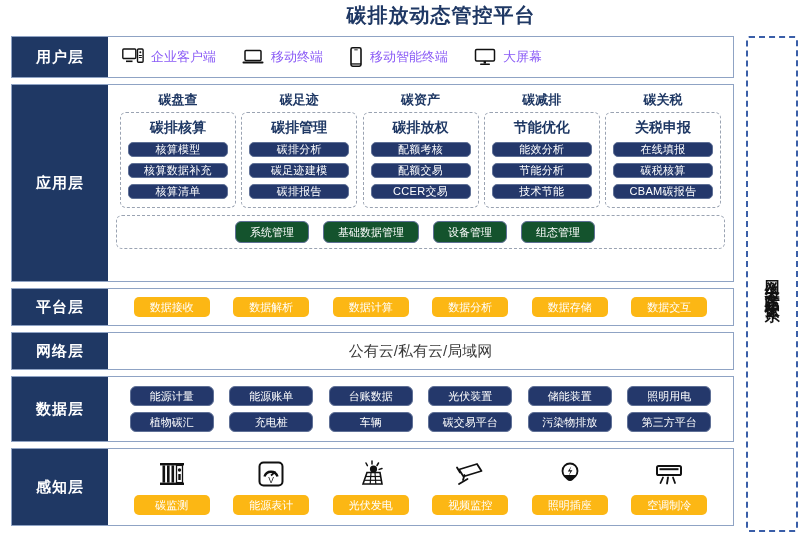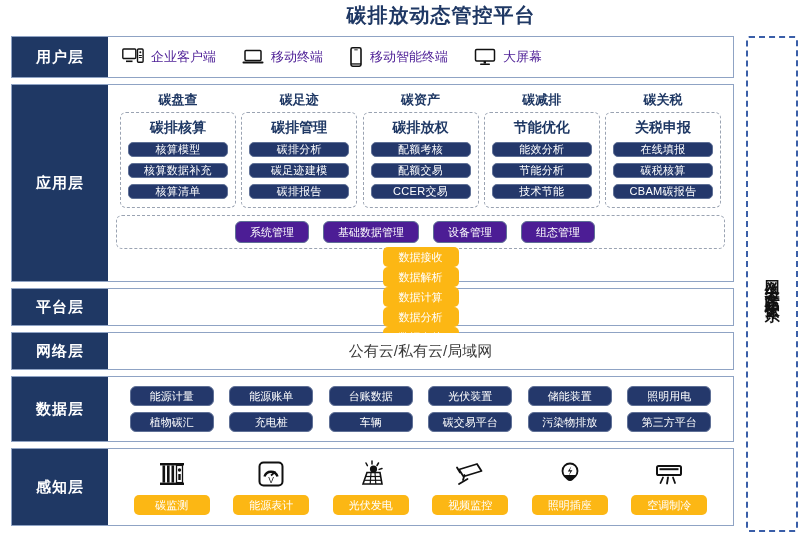--- a/index.html
+++ b/index.html
@@ -48,21 +48,21 @@
 
   
   .band-user{height:42px;}
   .user-row{
     width:100%;height:100%;
     display:flex;align-items:center;
     padding-left:14px;box-sizing:border-box;
     gap:26px;
   }
   .user-item{display:flex;align-items:center;gap:7px;}
-  .user-item .lbl{font-size:13px;color:#4c1d95;white-space:nowrap;}
+  .user-item .lbl{font-size:13px;color:#8b5cf6;white-space:nowrap;}
   .user-item svg{display:block;}
 
   
   .band-app{height:198px;}
   .app-body{flex-direction:column;align-items:stretch;padding:6px 8px 6px 8px;}
   .app-cols{
     display:flex;justify-content:space-between;align-items:flex-start;
     padding:0 4px;
   }
   .app-col{width:116px;}
@@ -101,29 +101,29 @@
     border-radius:6px;
     height:34px;
     display:flex;align-items:center;
     padding-left:118px;
     gap:14px;
     box-sizing:border-box;
   }
   .strip-pill{
     display:inline-flex;align-items:center;justify-content:center;
     height:20px;padding:0 14px;
-    background:#4c1d95;border:1px solid #5f7096;border-radius:6px;
+    background:#14532d;border:1px solid #5f7096;border-radius:6px;
     color:#fff;font-size:11px;white-space:nowrap;
   }
 
   
   .band-platform{height:38px;}
   .plat-row{
     width:100%;display:flex;align-items:center;justify-content:space-around;
-    padding:0 14px;box-sizing:border-box;flex-direction:column;
+    padding:0 14px;box-sizing:border-box;
   }
   .ypill{
     display:inline-flex;align-items:center;justify-content:center;
     height:20px;min-width:76px;padding:0 10px;
     background:#fcb714;border-radius:5px;
     color:#ffffff;font-size:11px;white-space:nowrap;
     box-sizing:border-box;
   }
 
   

